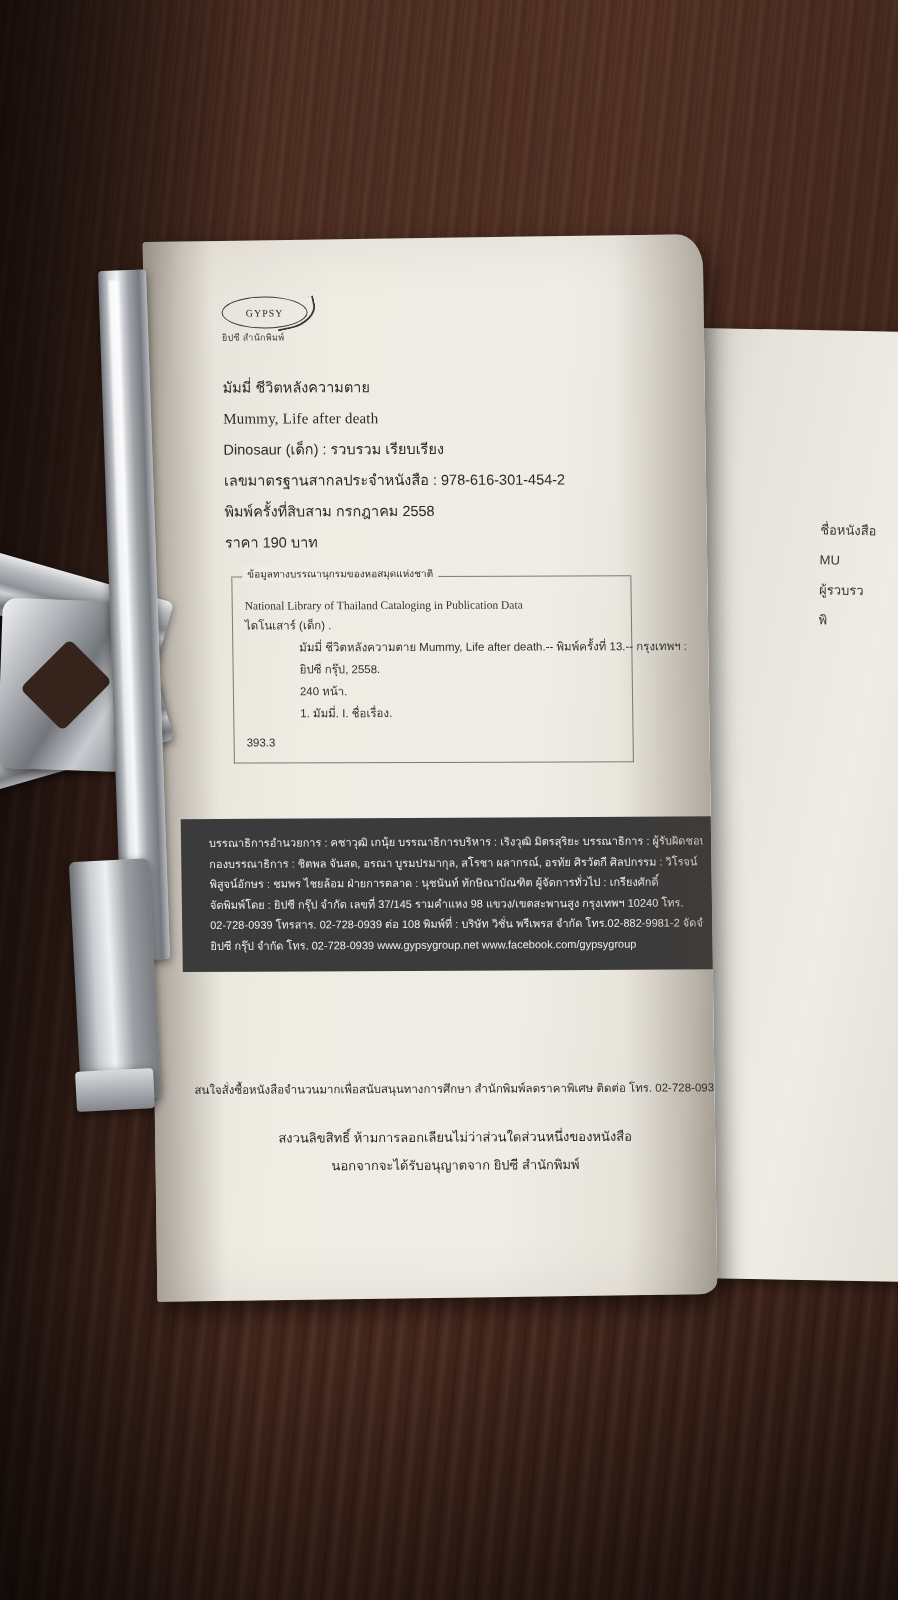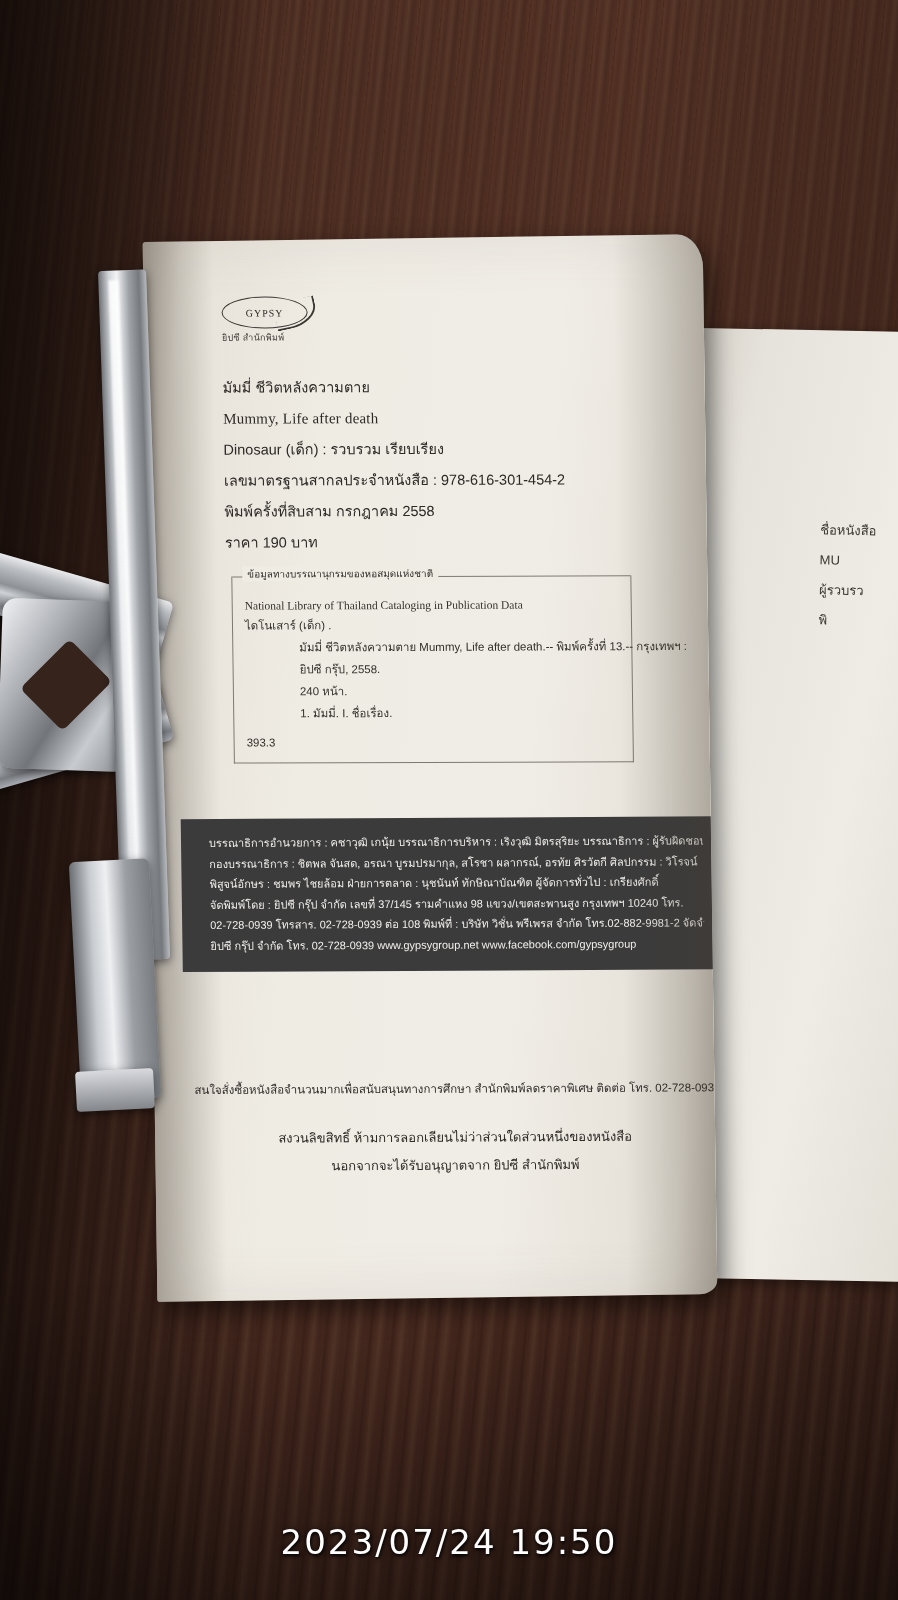--- a/index.html
+++ b/index.html
@@ -387,14 +387,13 @@
     <div class="clamp-arm clamp-cross"></div>
     <div class="clamp-arm clamp-cross2"></div>
     <div class="clamp-arm clamp-hub"></div>
     <div class="clamp-arm clamp-notch"></div>
     <div class="clamp-arm clamp-vert"></div>
     <div class="clamp-highlight"></div>
     <div class="clamp-arm clamp-foot"></div>
     <div class="clamp-arm clamp-pad"></div>
   </div>
 
-  <div id="timestamp">2023/07/24  19:50</div>
 </div>
 
 </body></html>

